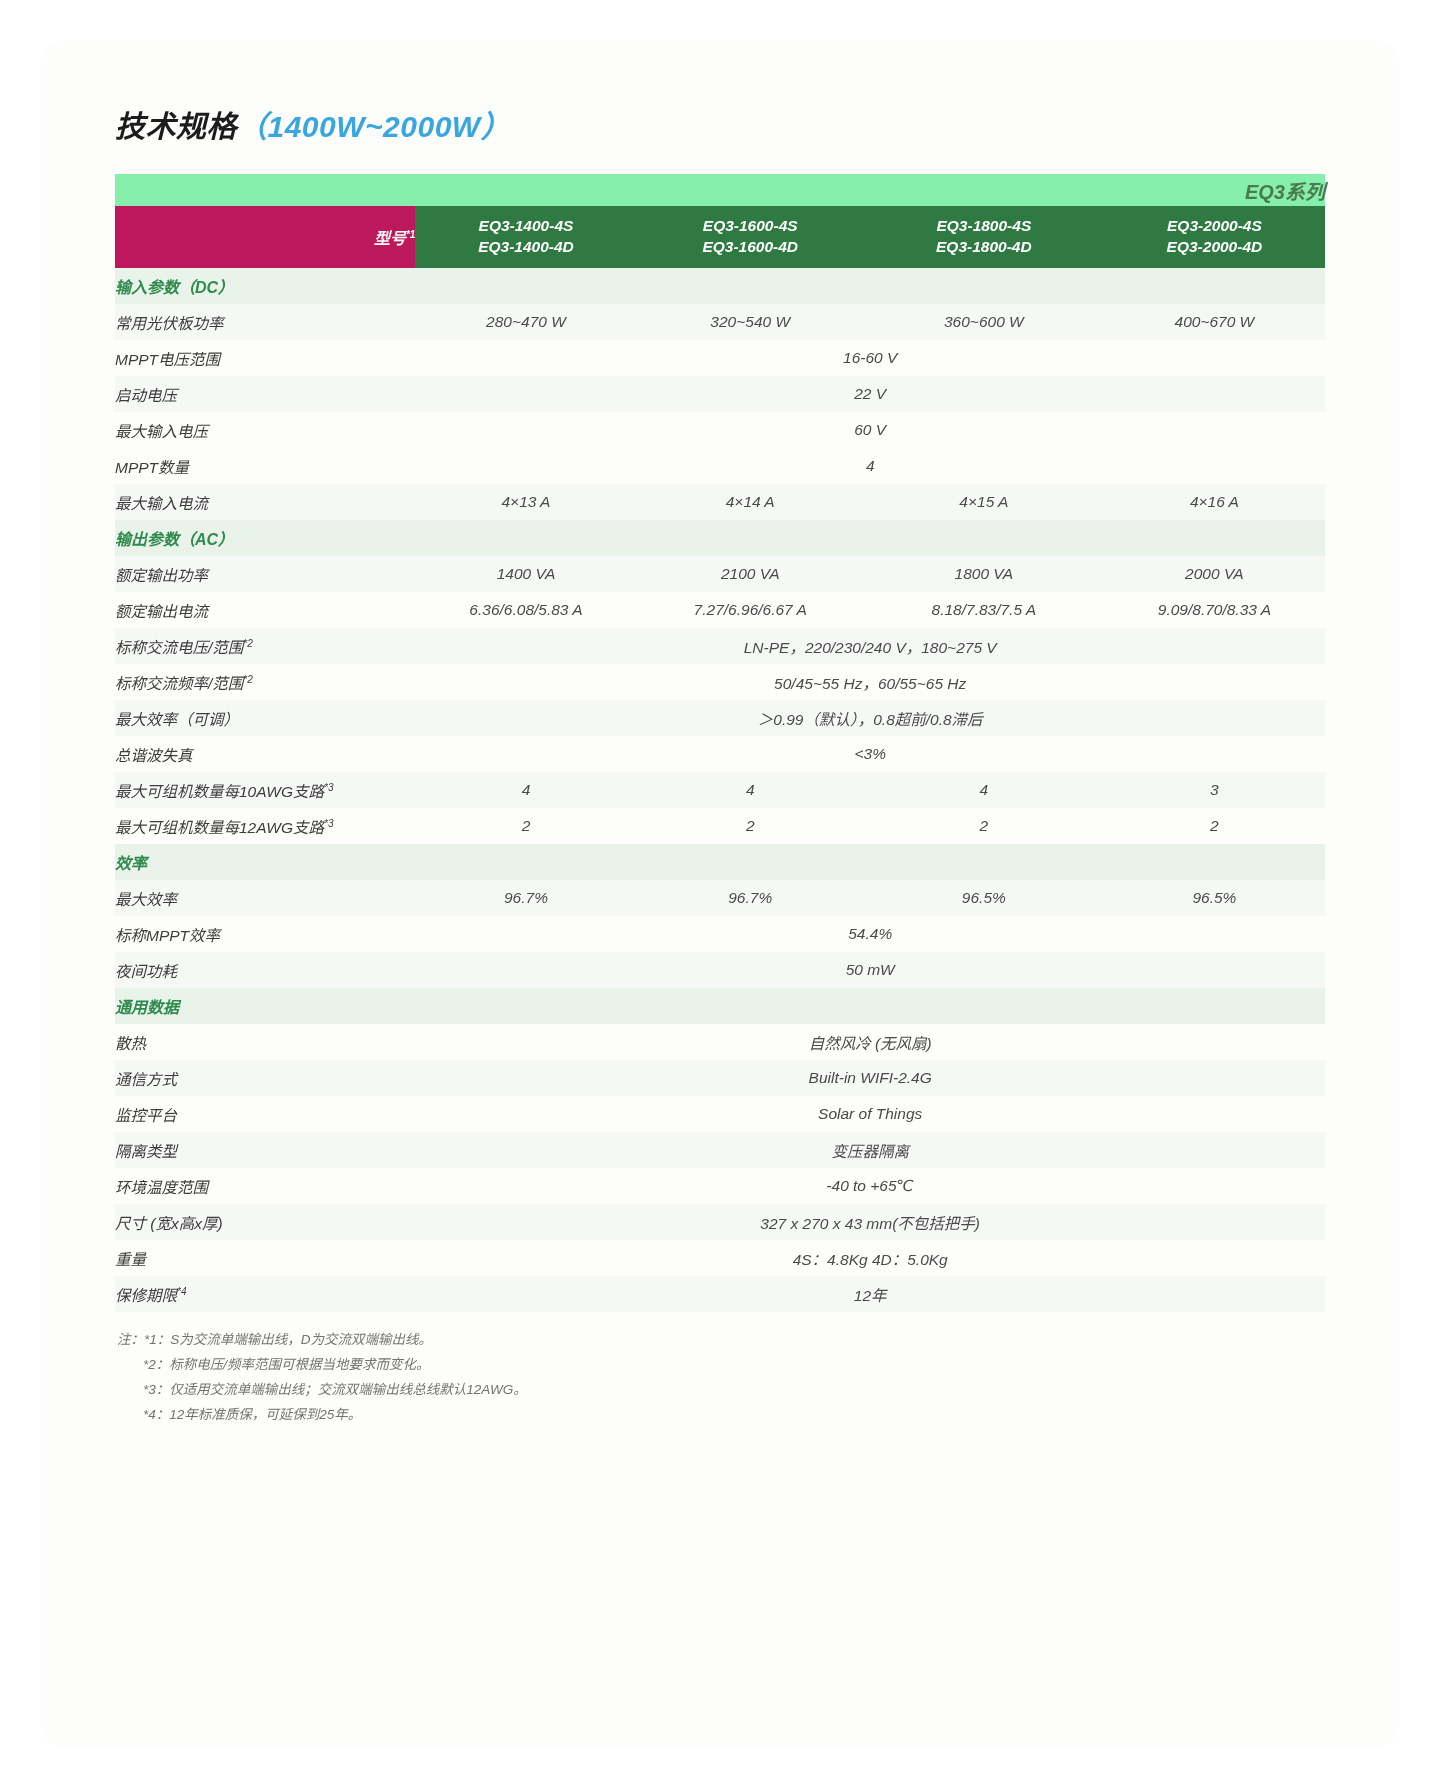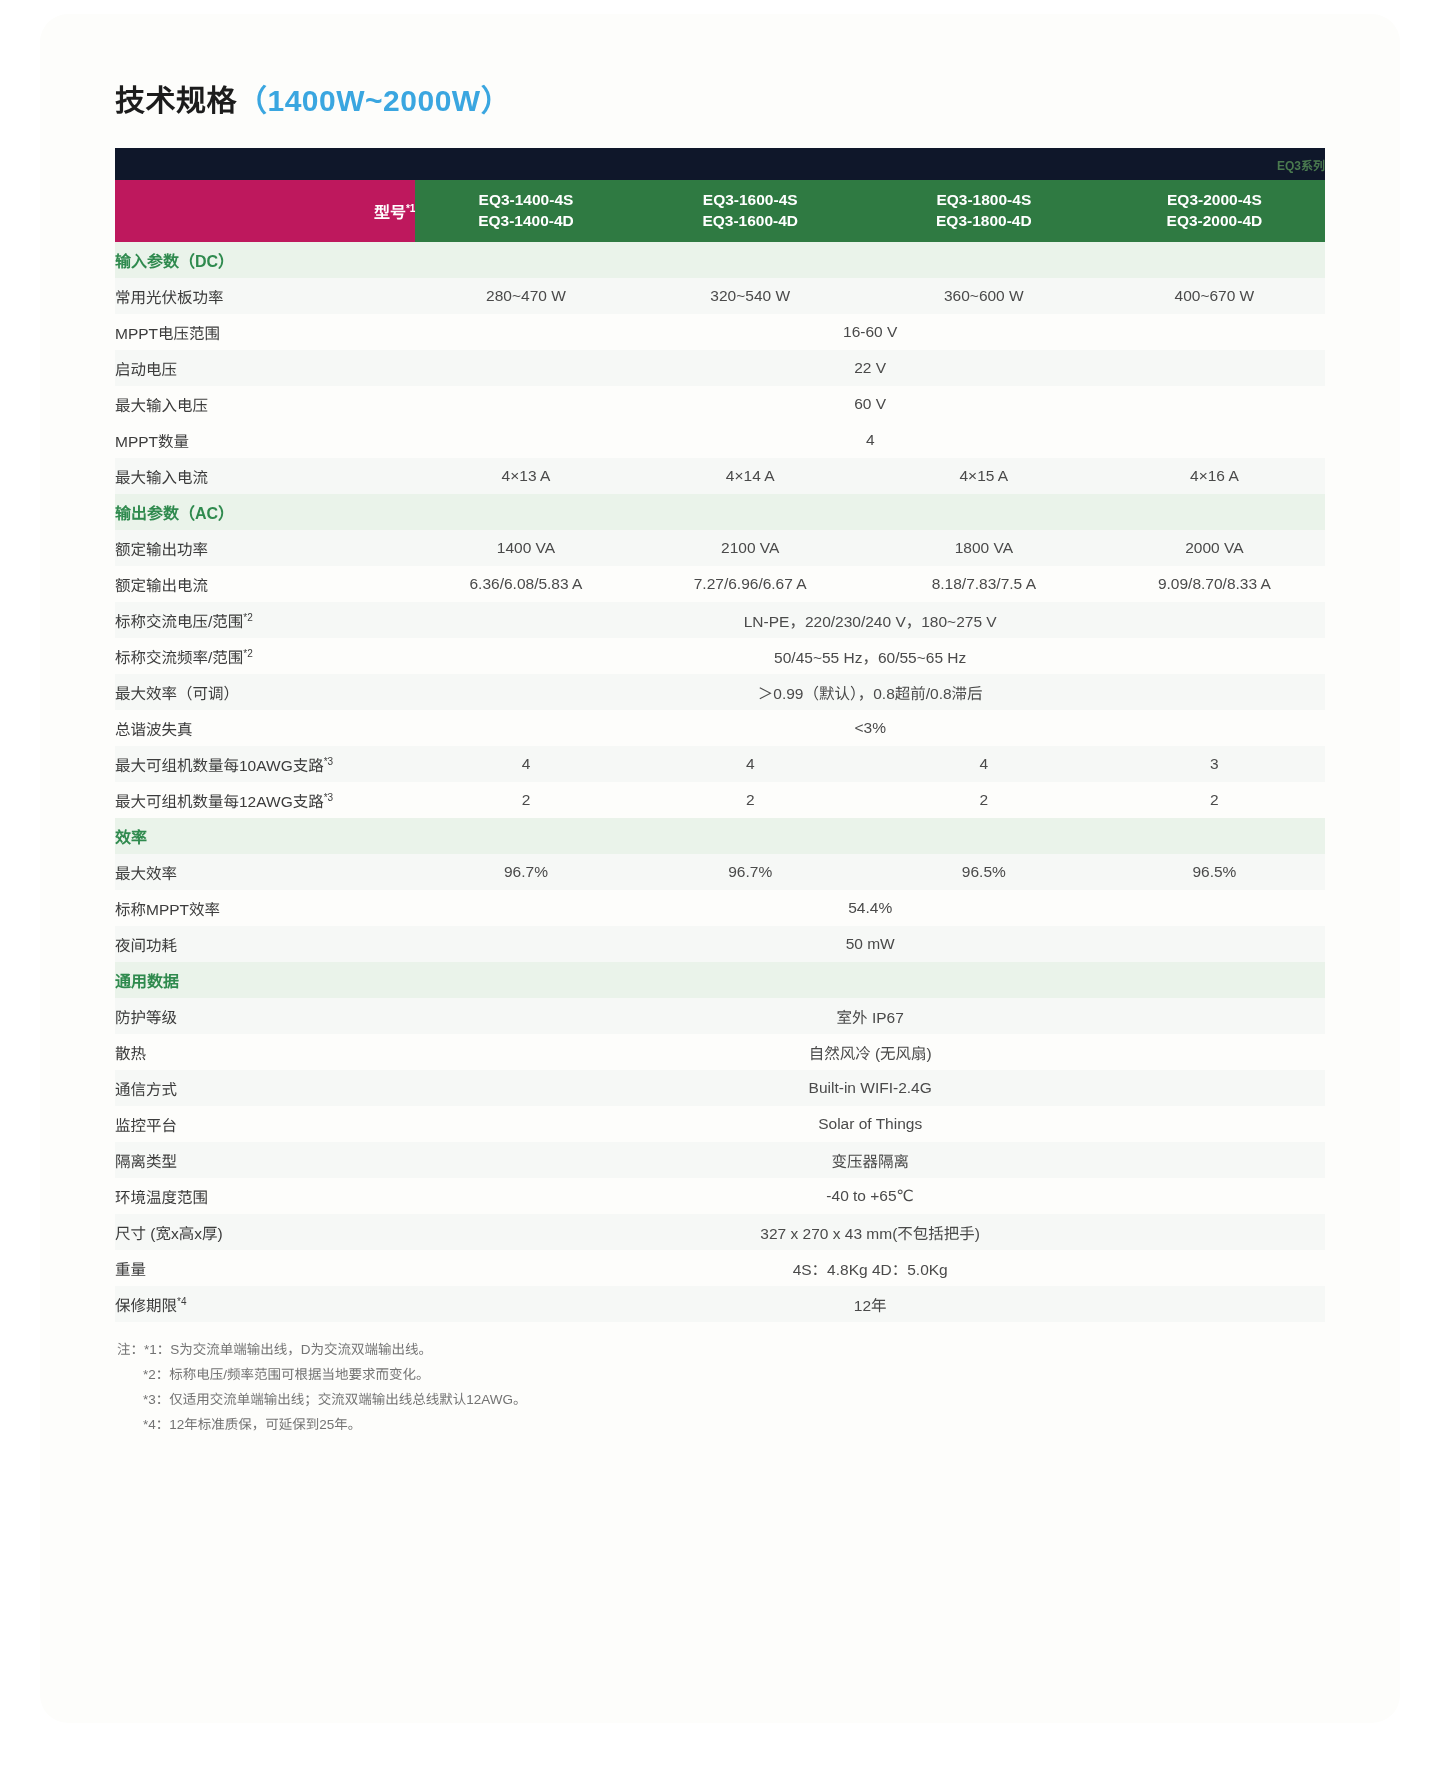--- a/index.html
+++ b/index.html
@@ -13,21 +13,22 @@
     font-family: "Liberation Sans", "DejaVu Sans", sans-serif;
     color: #333;
     overflow: hidden;
   }
   .page {
     position: relative;
     width: 1440px;
     height: 1471px;
     background: #ffffff;
     box-sizing: border-box;
-    padding: 14px 40px;
+    padding: 40px 40px;
+    font-style: italic;
   }
   .card {
     background: #fdfdfb;
     border-radius: 28px;
     width: 1360px;
     height: 1709px;
     box-sizing: border-box;
     padding: 48px 35px 20px 35px;
   }
   .title {
@@ -46,25 +47,25 @@
     margin-left: 40px;
     table-layout: fixed;
     font-size: 15.5px;
   }
   table.spec td, table.spec th {
     border: none;
     padding: 0;
   }
   
   .series-row td {
-    background: #0f172a;
+    background: #86efac;
     height: 32px;
     text-align: right;
     padding-right: 16px;
-    font-size: 12px;
+    font-size: 20px;
     font-weight: bold;
     color: #4a7a4f;
   }
   
   .hdr-label {
     background: #be185d;
     color: #ffffff;
     font-weight: bold;
     font-size: 16px;
     text-align: right;
@@ -253,24 +254,20 @@
             <td class="row-label">标称MPPT效率</td>
             <td class="row-val last" colspan="4">54.4%</td>
           </tr>
           <tr class="alt">
             <td class="row-label">夜间功耗</td>
             <td class="row-val last" colspan="4">50 mW</td>
           </tr>
           <tr class="section">
             <td colspan="5">通用数据</td>
           </tr>
-          <tr class="alt">
-            <td class="row-label">防护等级</td>
-            <td class="row-val last" colspan="4">室外 IP67</td>
-          </tr>
           <tr>
             <td class="row-label">散热</td>
             <td class="row-val last" colspan="4">自然风冷 (无风扇)</td>
           </tr>
           <tr class="alt">
             <td class="row-label">通信方式</td>
             <td class="row-val last" colspan="4">Built-in WIFI-2.4G</td>
           </tr>
           <tr>
             <td class="row-label">监控平台</td>

